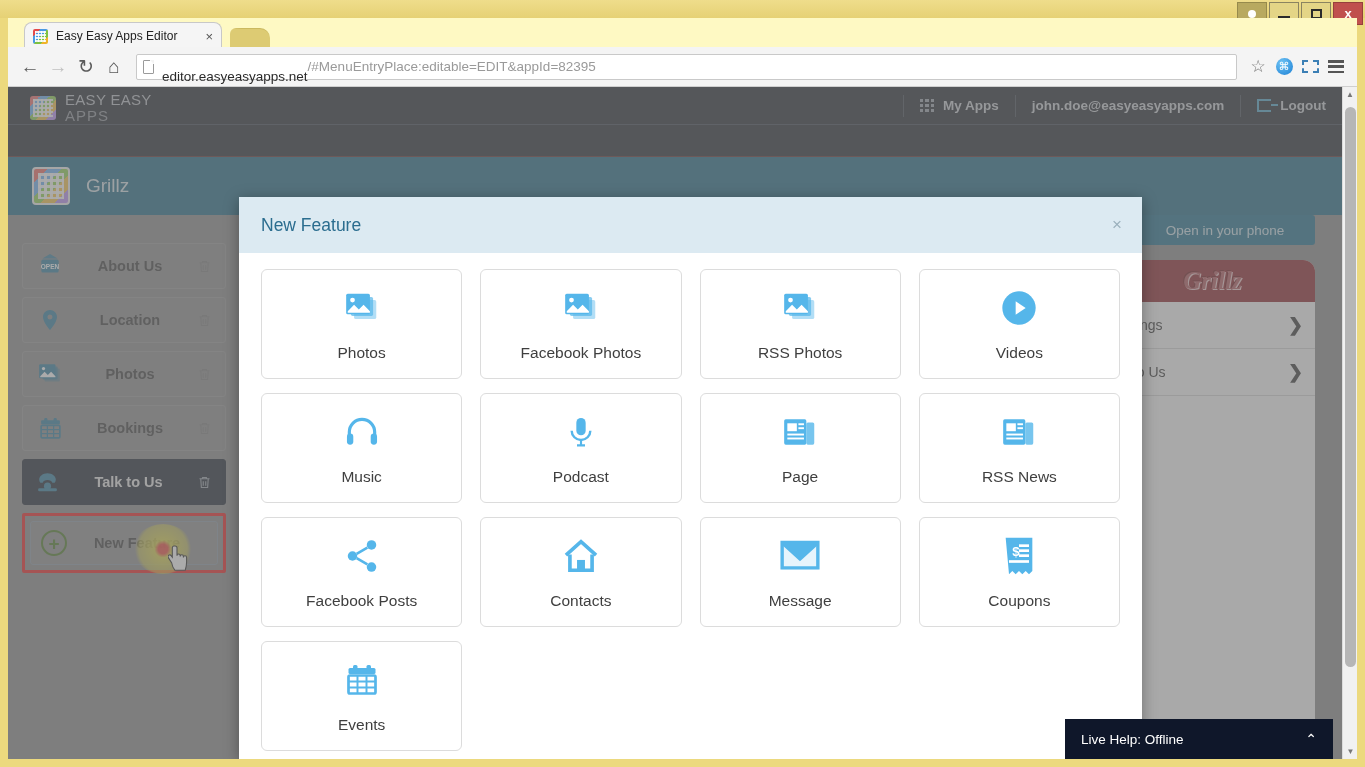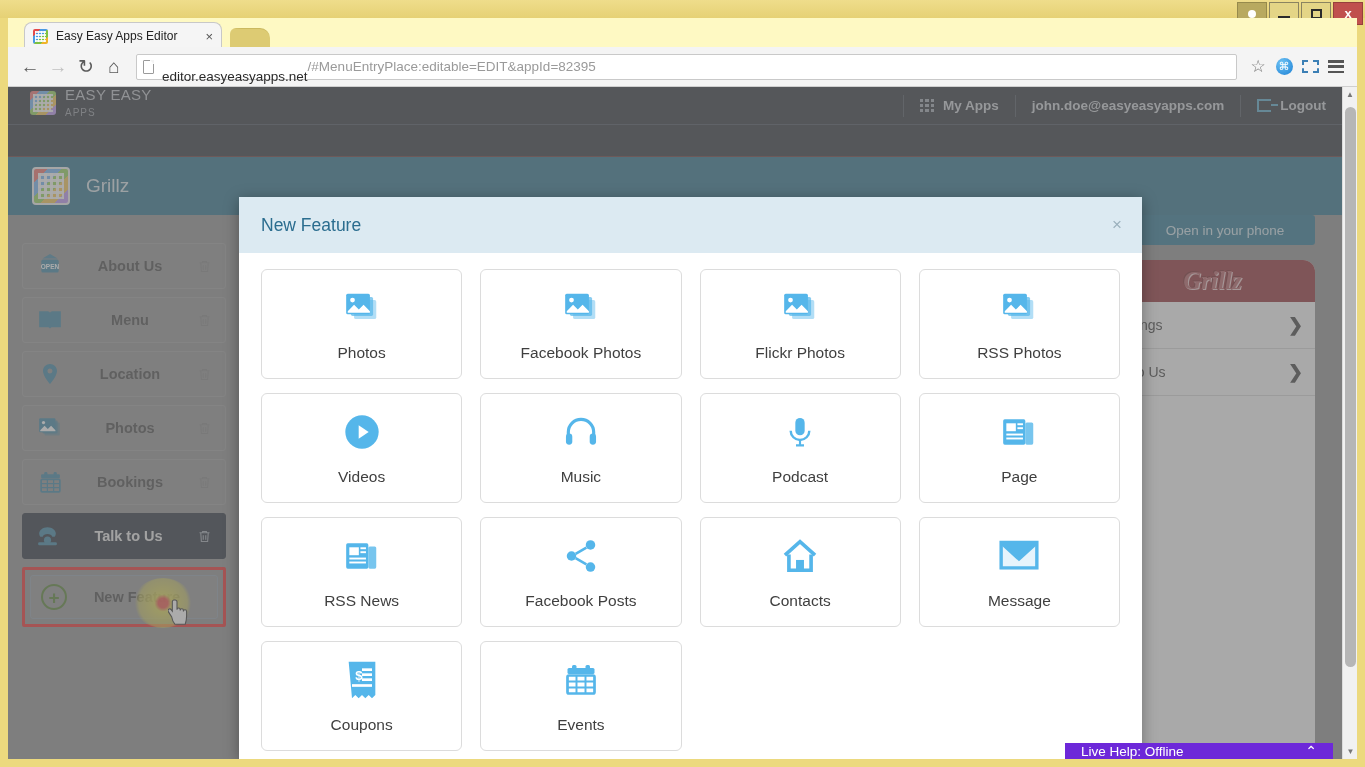--- a/index.html
+++ b/index.html
@@ -89,37 +89,37 @@
   .hamburger { width:16px;height:13px; display:flex;flex-direction:column;justify-content:space-between;}
   .hamburger i { display:block; height:2.5px; background:#555; }
 
   
   #page {
     position: absolute; left: 0; top: 69px; width: 1349px; height: 672px;
     background: #888; overflow: hidden;
   }
   #appheader {
     position: absolute; left:0; top:0; width: 1334px; height: 38px;
-    background: #1d222a; display: flex; align-items: flex-start;
+    background: #1d222a; display: flex; align-items: flex-end;
     border-bottom: 1px solid #3a4250;
   }
   #logo { display: flex; align-items: center; padding-left: 22px; }
   #logo .logomark {
     width: 26px; height: 24px; margin-right: 9px; border-radius: 3px;
     background: linear-gradient(135deg,#f26d6d 0 20%,#6ab0f5 20% 40%,#8fd14f 40% 60%,#f6c244 60% 80%,#b98ff5 80% 100%);
     position: relative;
   }
   #logo .logomark:after{
     content:""; position:absolute; inset:3px; background:
       repeating-linear-gradient(to right, rgba(255,255,255,.9) 0 2px, transparent 2px 4px),
       repeating-linear-gradient(to bottom, rgba(255,255,255,.9) 0 2px, transparent 2px 4px);
   }
   #logo .logotext { line-height: 1; }
   #logo .l1 { font-size: 15px; color: #b9bdc4; letter-spacing: .3px; }
-  #logo .l2 { font-size: 10px; color: #8d929a; letter-spacing: 1px; margin-top: 14px; }
+  #logo .l2 { font-size: 15px; color: #8d929a; letter-spacing: 1px; margin-top: 14px; }
   #headerright { margin-left: auto; display: flex; align-items: center; height: 100%; color: #c8ccd2; font-size: 13.5px; font-weight: bold; }
   #headerright .hr-sep { width:1px; height:22px; background:#3f4753; }
   #headerright .hr-item { display:flex; align-items:center; gap:9px; padding: 0 16px; white-space: nowrap; }
   .grid9 { width:14px; height:14px; display:grid; grid-template-columns:repeat(3,1fr); grid-template-rows:repeat(3,1fr); gap:2px; }
   .grid9 i { background:#9aa1ab; }
   .logout-icon { width:14px;height:13px; border:2px solid #4aa3c7; border-right:none; position:relative;}
   .logout-icon:after{content:"";position:absolute; right:-7px; top:3px; width:7px;height:2px;background:#4aa3c7;}
   #subbar {
     position:absolute; left:0; top:38px; width: 1334px; height: 32px; background:#1d222a;
     border-bottom: 1px solid #5d2a2a;
@@ -208,21 +208,21 @@
   #tilegrid { display:grid; grid-template-columns:repeat(4,1fr); gap:14px 18px; }
   .tile {
     height:110px; border:1px solid #dcdcdc; border-radius:6px; background:#fff;
     display:flex; flex-direction:column; align-items:center; justify-content:center; gap:14px;
   }
   .tile .tlabel { font-size:15.5px; color:#3f3f3f; }
   .tile .ticon { height:44px; display:flex; align-items:center; justify-content:center; color:#55b6ea; }
 
   
   #livehelp {
-    position:absolute; right:24px; bottom:0px; width:268px; height:16px; background:#6d28d9;
+    position:absolute; right:24px; bottom:0px; width:268px; height:40px; background:#0f172a;
     display:flex; align-items:center; padding:0 16px; color:#fff; font-size:13.5px;
   }
   #livehelp .chev { margin-left:auto; font-size:14px; }
 
   
   #pagescroll { position:absolute; right:0; top:69px; width:15px; height:672px; background:#f1f1f1; border-left:1px solid #dcdcdc;}
   #pagescroll .arrow { height:15px; display:flex;align-items:center;justify-content:center;font-size:8px;color:#777;}
   #pagescroll .thumb { position:absolute; left:2px; top:20px; width:11px; height:560px; background:#b6b6b6; border-radius:6px;}
   svg { display:block; }
 </style>
@@ -328,34 +328,20 @@
       <div id="sidebar">
         <div class="feature-row">
           <span class="ficon">
             <svg width="26" height="26" viewBox="0 0 24 24" fill="currentColor">
                 <path d="M12 1 5 5h14z" opacity=".9"></path>
                 <rect x="4" y="6" width="16" height="12" rx="1.5"></rect>
                 <text x="12" y="14.5" font-size="6" fill="#fff" text-anchor="middle" font-family="sans-serif" font-weight="bold">OPEN</text>
               </svg>
           </span>
           <span class="flabel">About Us</span>
-          <span class="trash">
-            <svg width="15" height="17" viewBox="0 0 24 24" fill="none" stroke="currentColor" stroke-width="1.8">
-                <path d="M4 6h16M9 6V4h6v2M6 6l1 14h10l1-14M10 10v7M14 10v7"></path>
-              </svg>
-          </span>
-        </div>
-        <div class="feature-row">
-          <span class="ficon">
-            <svg width="26" height="26" viewBox="0 0 24 24" fill="currentColor">
-                <path d="M2 4h8c1 0 1.8.7 2 1.6V20c-.3-.8-1-1.3-2-1.3H2z"></path>
-                <path d="M22 4h-8c-1 0-1.8.7-2 1.6V20c.3-.8 1-1.3 2-1.3h8z"></path>
-              </svg>
-          </span>
-          <span class="flabel">Menu</span>
           <span class="trash">
             <svg width="15" height="17" viewBox="0 0 24 24" fill="none" stroke="currentColor" stroke-width="1.8">
                 <path d="M4 6h16M9 6V4h6v2M6 6l1 14h10l1-14M10 10v7M14 10v7"></path>
               </svg>
           </span>
         </div>
         <div class="feature-row">
           <span class="ficon">
             <svg width="24" height="26" viewBox="0 0 24 24" fill="currentColor">
                 <path d="M12 2C8.1 2 5 5.1 5 9c0 5.2 7 13 7 13s7-7.8 7-13c0-3.9-3.1-7-7-7zm0 9.5A2.5 2.5 0 1 1 12 6.5a2.5 2.5 0 0 1 0 5z"></path>
@@ -478,32 +464,20 @@
                     <rect x="7" y="7" width="14" height="12" rx="1" opacity=".45"></rect>
                     <rect x="5" y="5" width="14" height="12" rx="1" opacity=".7"></rect>
                     <rect x="2" y="3" width="15" height="13" rx="1"></rect>
                     <circle cx="6" cy="7" r="1.5" fill="#fff"></circle>
                     <path d="M3 14l4-4 3 3 3-3 4 4v1H3z" fill="#fff"></path>
                   </svg>
                 </span>
               <span class="tlabel">Facebook Photos</span>
             </div>
 
-            <div class="tile">
-              <span class="ticon">
-                  <svg width="42" height="38" viewBox="0 0 24 24" fill="currentColor">
-                    <rect x="7" y="7" width="14" height="12" rx="1" opacity=".45"></rect>
-                    <rect x="5" y="5" width="14" height="12" rx="1" opacity=".7"></rect>
-                    <rect x="2" y="3" width="15" height="13" rx="1"></rect>
-                    <circle cx="6" cy="7" r="1.5" fill="#fff"></circle>
-                    <path d="M3 14l4-4 3 3 3-3 4 4v1H3z" fill="#fff"></path>
-                  </svg>
-                </span>
-              <span class="tlabel">Flickr Photos</span>
-            </div>
 
             <div class="tile">
               <span class="ticon">
                   <svg width="42" height="38" viewBox="0 0 24 24" fill="currentColor">
                     <rect x="7" y="7" width="14" height="12" rx="1" opacity=".45"></rect>
                     <rect x="5" y="5" width="14" height="12" rx="1" opacity=".7"></rect>
                     <rect x="2" y="3" width="15" height="13" rx="1"></rect>
                     <circle cx="6" cy="7" r="1.5" fill="#fff"></circle>
                     <path d="M3 14l4-4 3 3 3-3 4 4v1H3z" fill="#fff"></path>
                   </svg>

